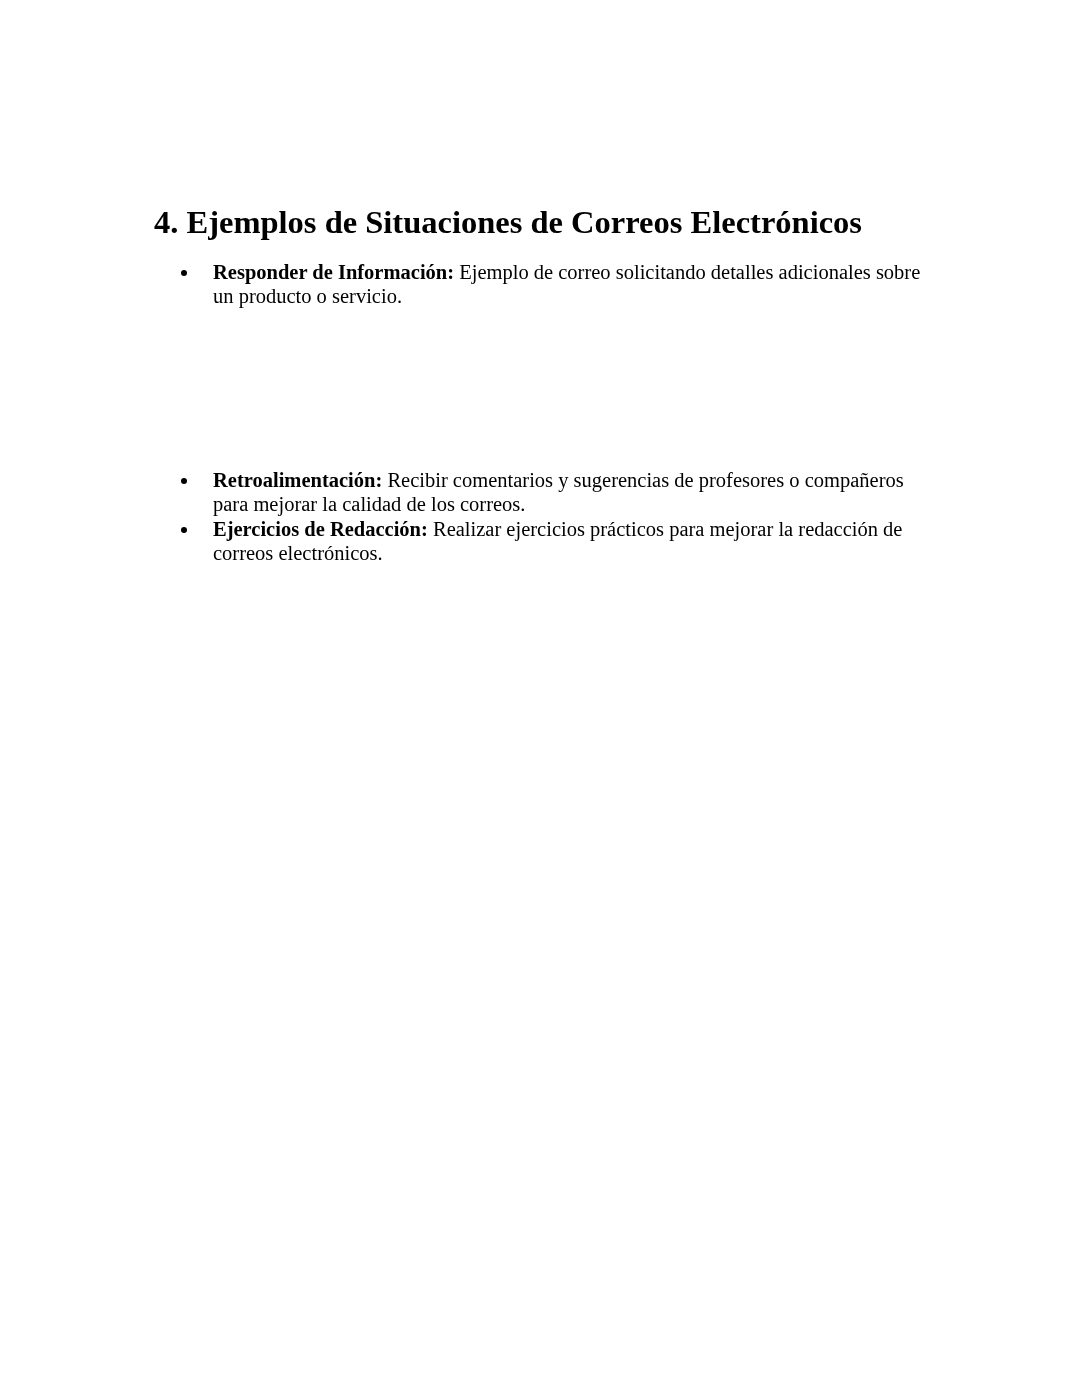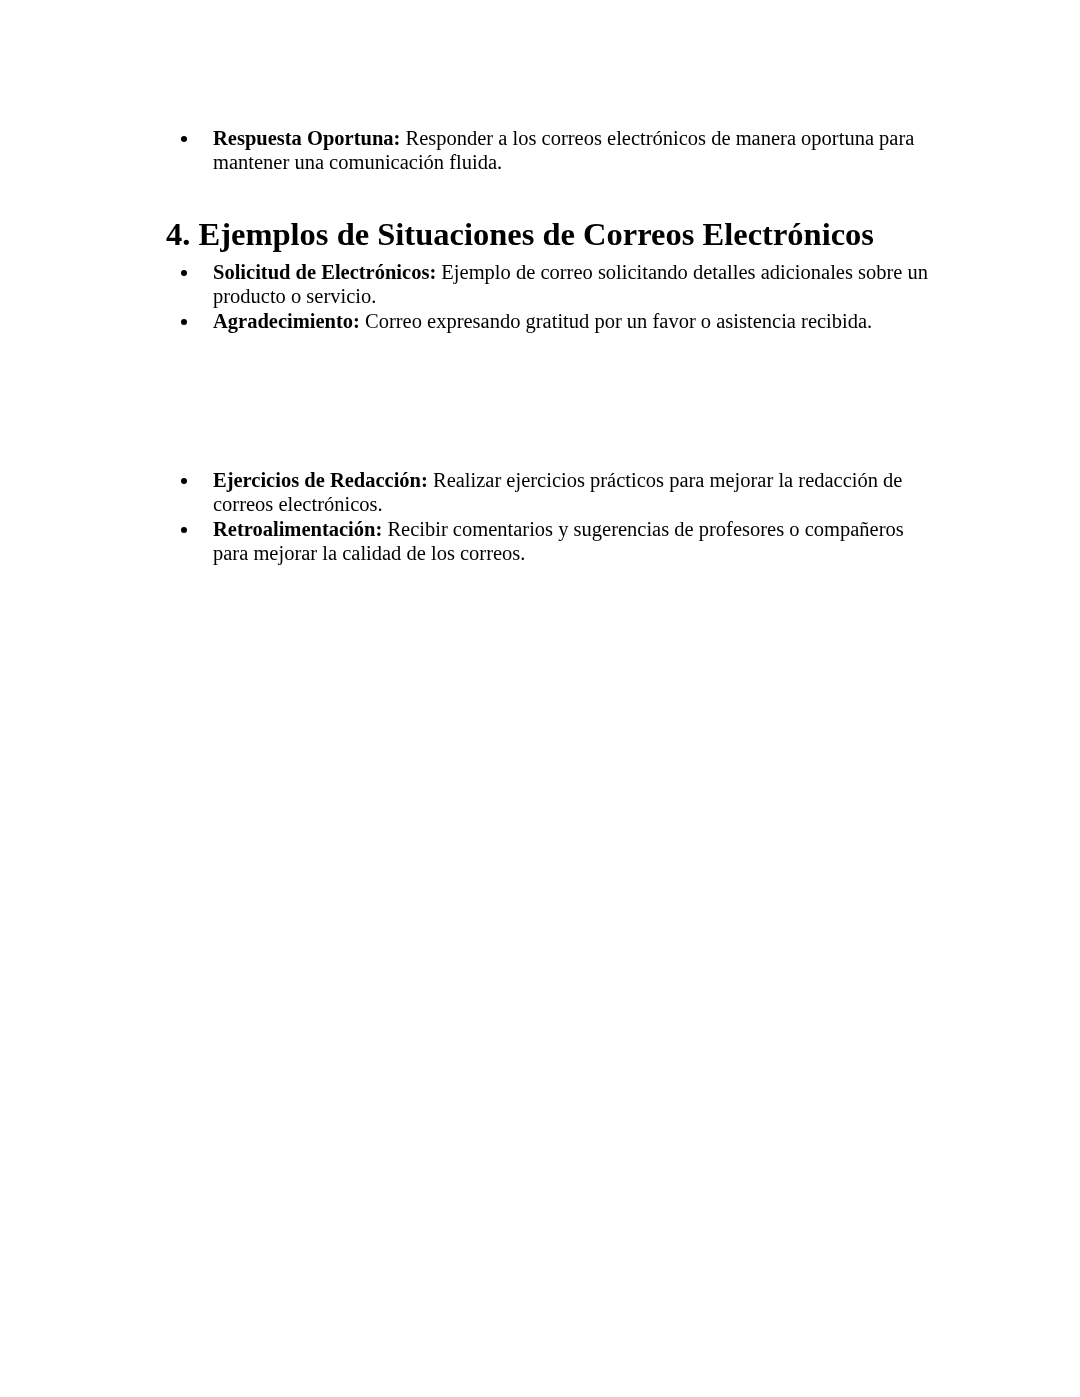--- a/index.html
+++ b/index.html
@@ -44,57 +44,47 @@
       height: 6px;
       border-radius: 50%;
       background: #000;
     }
     .bullet-item b {
       font-weight: bold;
     }
     .heading {
       position: absolute;
       left: 150px;
-      margin: 16px;
+      margin: 4px;
       font-size: 32.5px;
       font-weight: bold;
       line-height: 38px;
       white-space: nowrap;
     }
   </style>
 </head>
 <body>
 
 <div class="page">
 
-  <ul class="bullet-list" style="top:126px;">
-    <li class="bullet-item">
-      <span class="dot"></span>
-      <b>Respuesta Oportuna:</b><span> Responder a los correos electrónicos de manera oportuna para mantener una comunicación fluida.</span>
-    </li>
-  </ul>
 
   <h2 class="heading" style="top:199px;">4. Ejemplos de Situaciones de Correos Electrónicos</h2>
 
   <ul class="bullet-list" style="top:260px;">
     <li class="bullet-item">
       <span class="dot"></span>
-      <b>Solicitud de Electrónicos:</b><span> Ejemplo de correo solicitando detalles adicionales sobre un producto o servicio.</span>
-    </li>
-    <li class="bullet-item">
-      <span class="dot"></span>
-      <b>Agradecimiento:</b><span> Correo expresando gratitud por un favor o asistencia recibida.</span>
+      <b>Responder de Información:</b><span> Ejemplo de correo solicitando detalles adicionales sobre un producto o servicio.</span>
     </li>
   </ul>
 
 
   <ul class="bullet-list" style="top:468px;">
     <li class="bullet-item">
       <span class="dot"></span>
-      <b>Ejercicios de Redacción:</b><span> Realizar ejercicios prácticos para mejorar la redacción de correos electrónicos.</span>
+      <b>Retroalimentación:</b><span> Recibir comentarios y sugerencias de profesores o compañeros para mejorar la calidad de los correos.</span>
     </li>
     <li class="bullet-item">
       <span class="dot"></span>
-      <b>Retroalimentación:</b><span> Recibir comentarios y sugerencias de profesores o compañeros para mejorar la calidad de los correos.</span>
+      <b>Ejercicios de Redacción:</b><span> Realizar ejercicios prácticos para mejorar la redacción de correos electrónicos.</span>
     </li>
   </ul>
 
 </div>
 
 </body></html>

